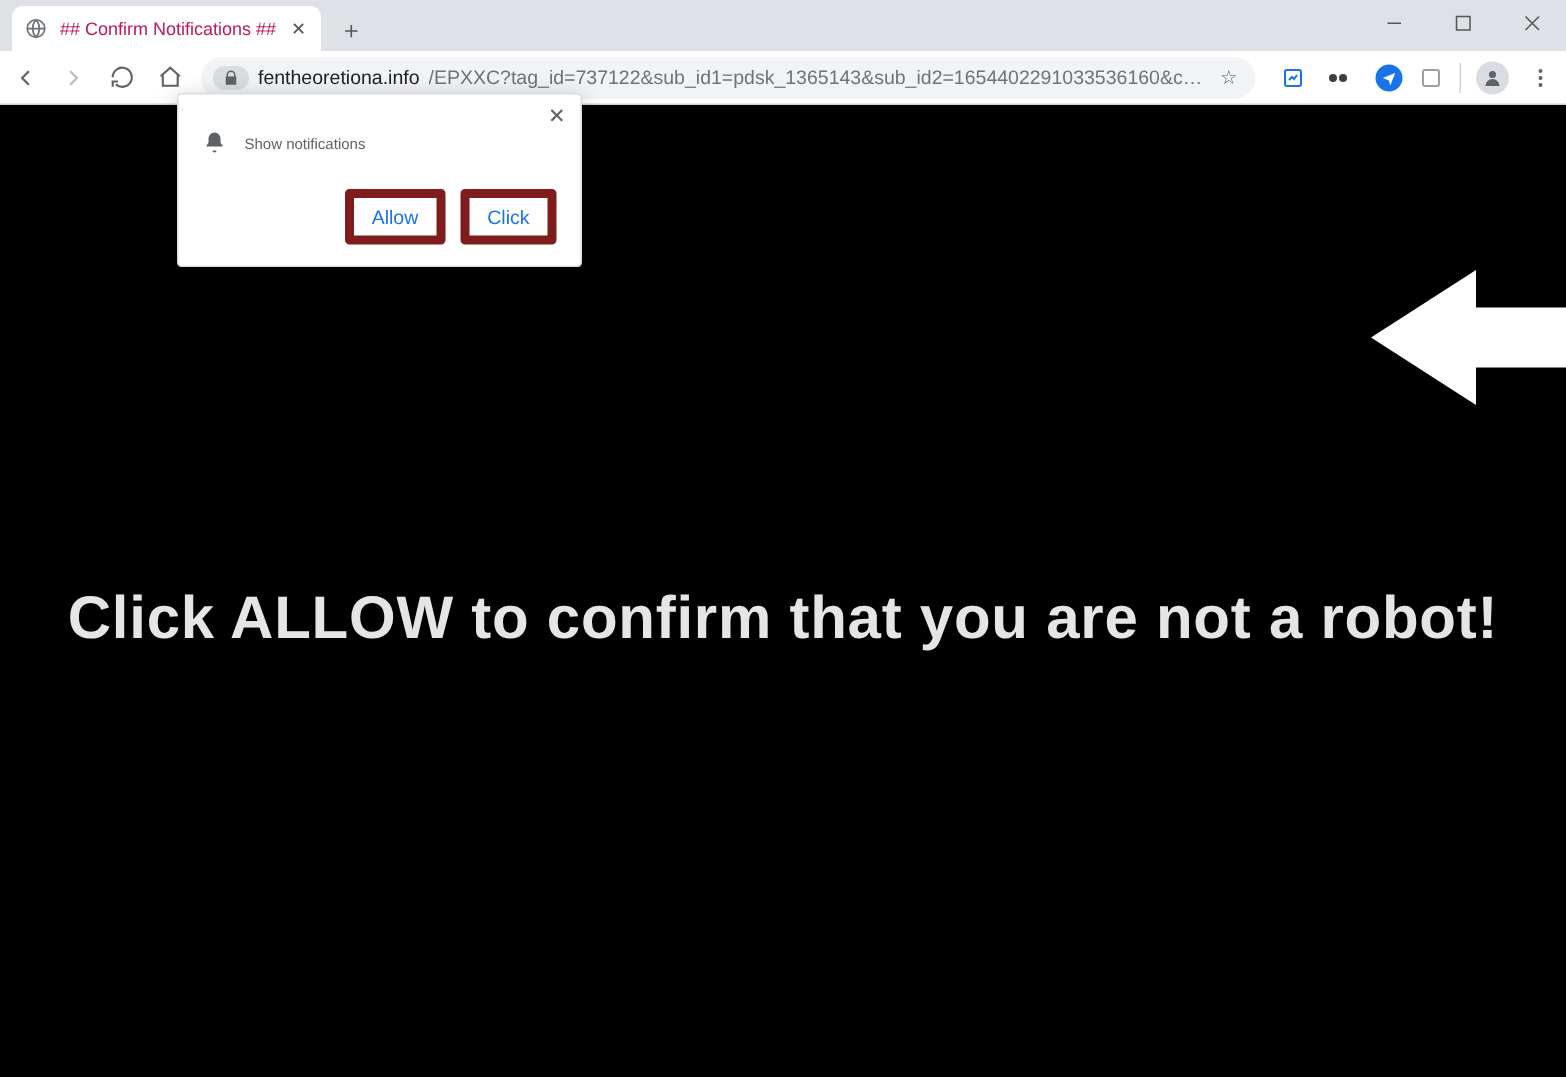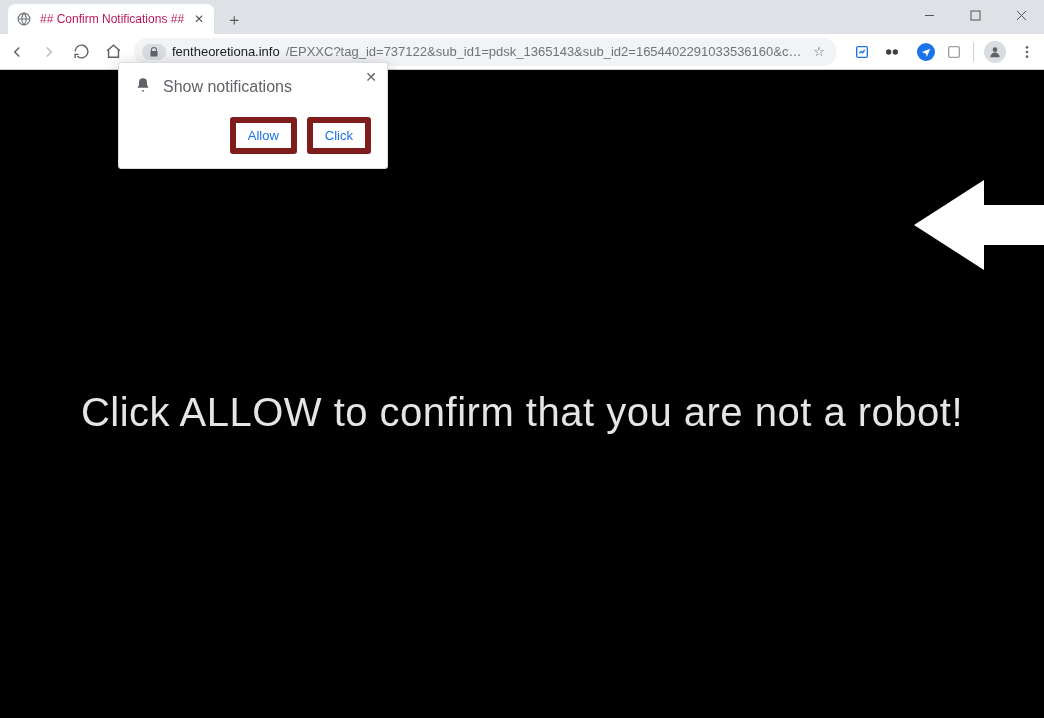--- a/index.html
+++ b/index.html
@@ -51,36 +51,36 @@
     .blue-circle { width:18px; height:18px; border-radius:50%; background:#1a73e8; color:#fff; display:flex;align-items:center;justify-content:center; font-size:10px; }
     .divider { width:1px; height:20px; background:#d0d0d0; }
     .avatar-circle { width:22px; height:22px; border-radius:50%; background:#d9dce0; display:flex;align-items:center;justify-content:center; }
 
     
     .content {
       position:absolute; left:0; right:0; top:70px; bottom:0; background:#000;
     }
     .headline {
       position:absolute; top:320px; left:0; right:0; text-align:center;
-      color:#e5e5e5; font-size:40px; font-weight:400; letter-spacing:0.5px;
+      color:#e5e5e5; font-size:40px; font-weight:700; letter-spacing:0.5px;
       font-family:Arial,Helvetica,sans-serif;
     }
     .big-arrow {
       position:absolute; top:105px; right:0;
     }
 
     
     .perm-bubble {
       position:absolute; left:118px; top:62px; width:270px;
       background:#fff; border:1px solid #dadce0; border-radius:3px;
       box-shadow:0 4px 16px rgba(0,0,0,.25); padding:14px 16px 14px 16px;
       font-size:13px; color:#3c4043;
     }
     .perm-bubble .close-x2 { position:absolute; right:10px; top:6px; color:#5f6368; font-size:14px; }
-    .perm-row { display:flex; align-items:center; gap:12px; color:#5f6368; font-size:16px; }
+    .perm-row { display:flex; align-items:center; gap:12px; margin-top:10px; color:#5f6368; font-size:10px; }
     .perm-actions { display:flex; justify-content:flex-end; gap:10px; margin-top:20px; }
     .perm-btn {
       border:6px solid #7f1d1d; background:#fff; color:#1a73e8; font-size:13px;
       padding:5px 12px; border-radius:3px; cursor:pointer;
     }
   </style>
 </head>
 <body>
 
 <div class="titlebar">

